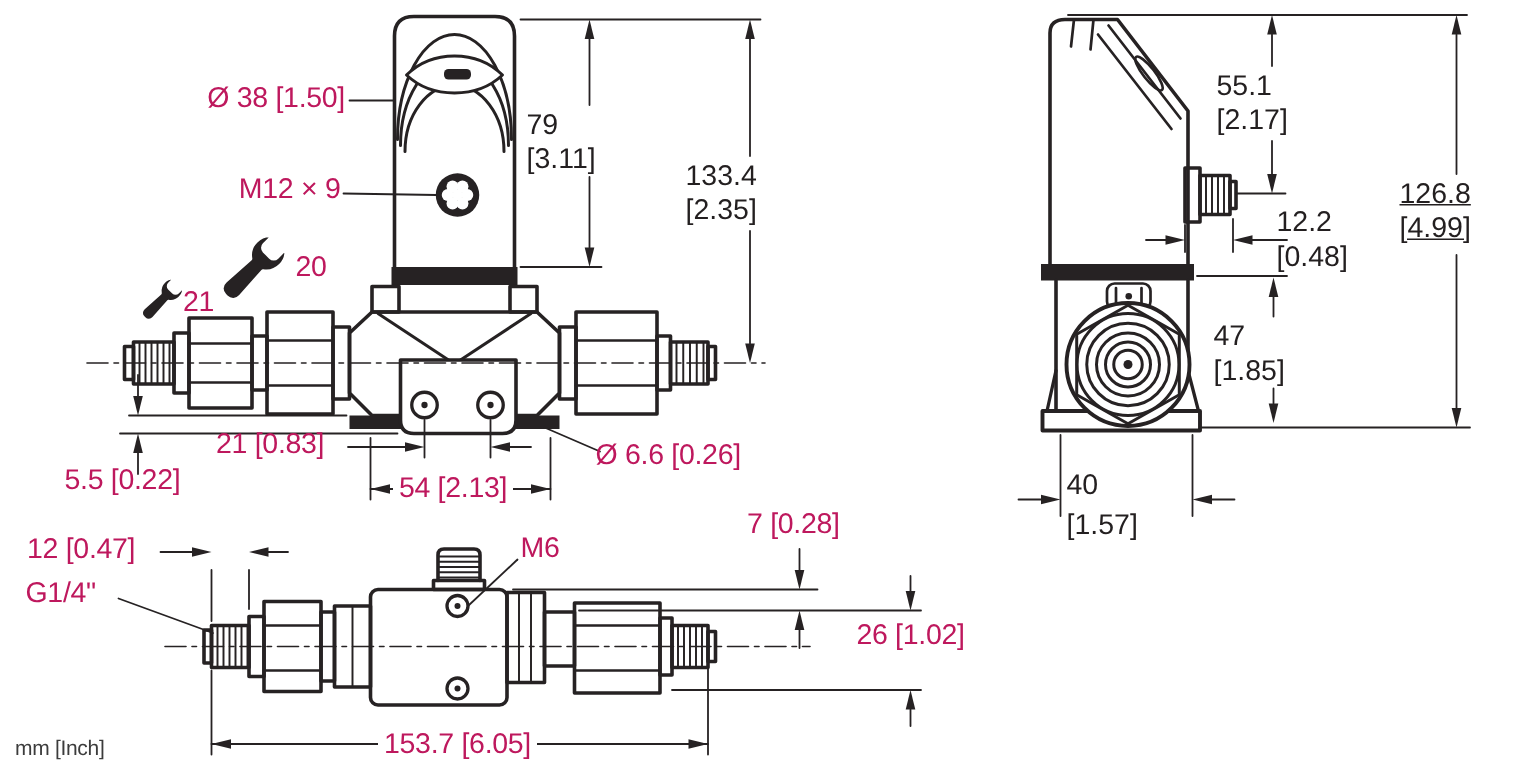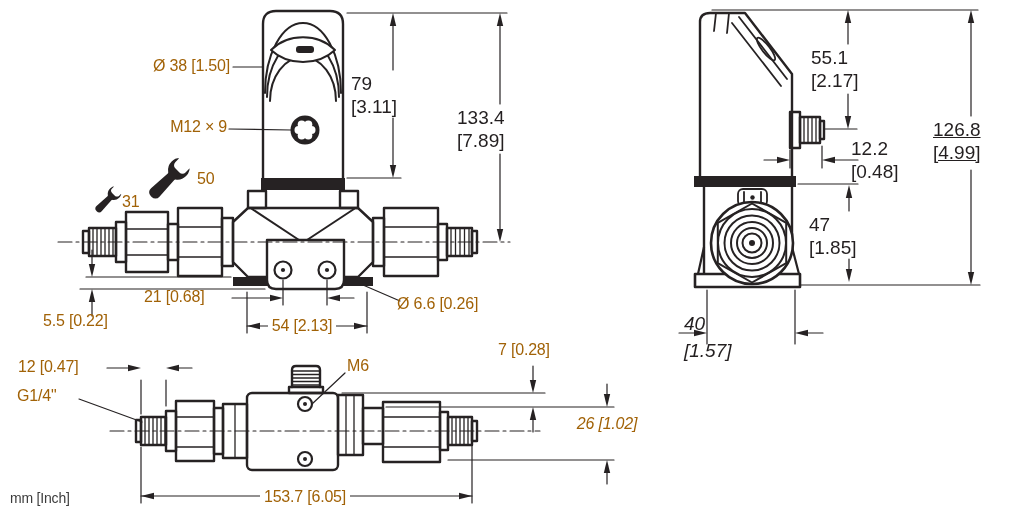--- a/index.html
+++ b/index.html
@@ -1,20 +1,20 @@
 <!DOCTYPE html>
 <html><head>
 <meta charset="utf-8">
 <style>
   html,body{margin:0;padding:0;background:#fff;}
   #stage{position:relative;width:1022px;height:511px;background:#fff;overflow:hidden;
          font-family:"Liberation Sans", sans-serif;color:#231f20;}
   #lineart{position:absolute;left:0;top:0;}
-  .lbl{position:absolute;font-size:16px;line-height:21px;white-space:nowrap;
-       color:#a16207;letter-spacing:-0.2px;}
+  .lbl{position:absolute;font-size:19px;line-height:21px;white-space:nowrap;
+       color:#be185d;letter-spacing:-0.2px;}
   .lbl.right{text-align:right;}
   .lbl.center{text-align:center;}
   .col{position:absolute;text-align:left;line-height:23px;font-size:19px;white-space:nowrap;}
   .bg{background:#fff;padding:0 4px;}
   .units{font-size:14px;color:#3c3c3c;text-align:center;}
 </style>
 </head>
 <body>
 
 <div id="stage">
@@ -238,60 +238,60 @@
           <polygon points="141,496 154,492.8 154,499.2"></polygon>
           <polygon points="472,496 459,492.8 459,499.2"></polygon>
         </g>
       </g>
     </g>
   </g>
 </svg>
 
 <div class="lbl right" style="left:110px;top:55px;width:120px;">Ø 38 [1.50]</div>
 <div class="lbl right" style="left:110px;top:116px;width:117px;">M12 × 9</div>
-<div class="lbl" style="left:122px;top:191px;">31</div>
-<div class="lbl" style="left:197px;top:168px;">50</div>
+<div class="lbl" style="left:122px;top:191px;">21</div>
+<div class="lbl" style="left:197px;top:168px;">20</div>
 
 <div class="col" style="left:351px;top:72px;width:80px;">
   <div>79</div>
   <div>[3.11]</div>
 </div>
 <div class="col" style="left:457px;top:106px;width:80px;">
   <div>133.4</div>
-  <div>[7.89]</div>
+  <div>[2.35]</div>
 </div>
 
 <div class="lbl" style="left:43px;top:310px;">5.5 [0.22]</div>
-<div class="lbl" style="left:144px;top:286px;">21 [0.68]</div>
+<div class="lbl" style="left:144px;top:286px;">21 [0.83]</div>
 <div class="lbl center" style="left:250px;top:315px;width:104px;"><span class="bg">54 [2.13]</span></div>
 <div class="lbl" style="left:397px;top:293px;">Ø 6.6 [0.26]</div>
 
 <div class="col" style="left:811px;top:46px;width:80px;">
   <div>55.1</div>
   <div>[2.17]</div>
 </div>
 <div class="col" style="left:851px;top:137px;width:80px;">
   <div>12.2</div>
   <div>[0.48]</div>
 </div>
 <div class="col" style="left:933px;top:118px;width:84px;text-decoration:underline;">
   <div>126.8</div>
   <div>[4.99]</div>
 </div>
 <div class="col" style="left:809px;top:213px;width:80px;">
   <div>47</div>
   <div>[1.85]</div>
 </div>
-<div class="col" style="left:684px;top:310px;width:80px;line-height:27px;font-style:italic;">
+<div class="col" style="left:711px;top:310px;width:80px;line-height:27px;">
   <div>40</div>
   <div>[1.57]</div>
 </div>
 
 <div class="lbl" style="left:18px;top:356px;">12 [0.47]</div>
 <div class="lbl" style="left:17px;top:385px;">G1/4"</div>
 <div class="lbl" style="left:347px;top:355px;">M6</div>
 <div class="lbl" style="left:498px;top:339px;">7 [0.28]</div>
-<div class="lbl center" style="left:557px;top:413px;width:100px;font-style:italic;"><span>26 [1.02]</span></div>
+<div class="lbl center" style="left:557px;top:413px;width:100px;"><span>26 [1.02]</span></div>
 <div class="lbl center" style="left:240px;top:486px;width:130px;"><span class="bg">153.7 [6.05]</span></div>
 
 <div class="lbl units" style="left:10px;top:488px;">mm [Inch]</div>
 
 </div>
 
 </body></html>

